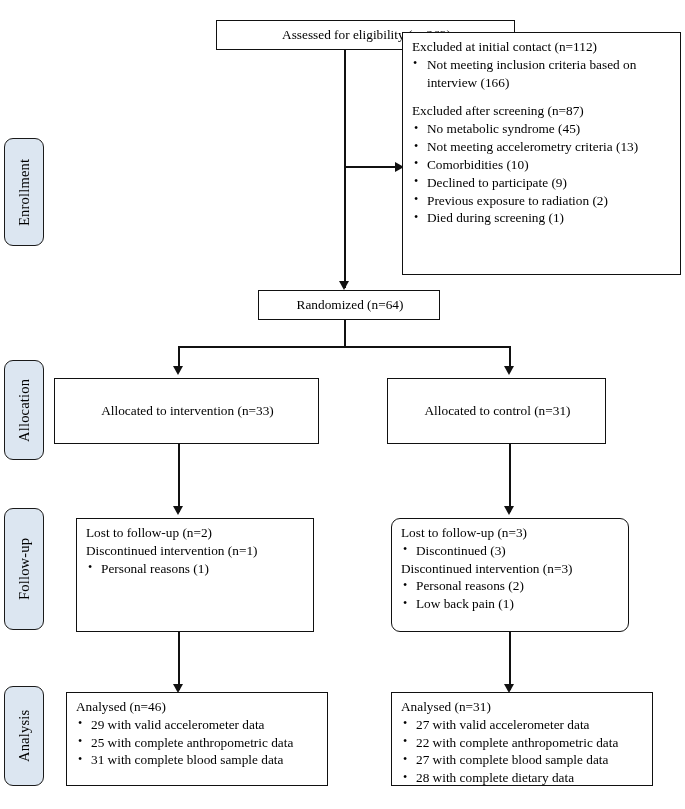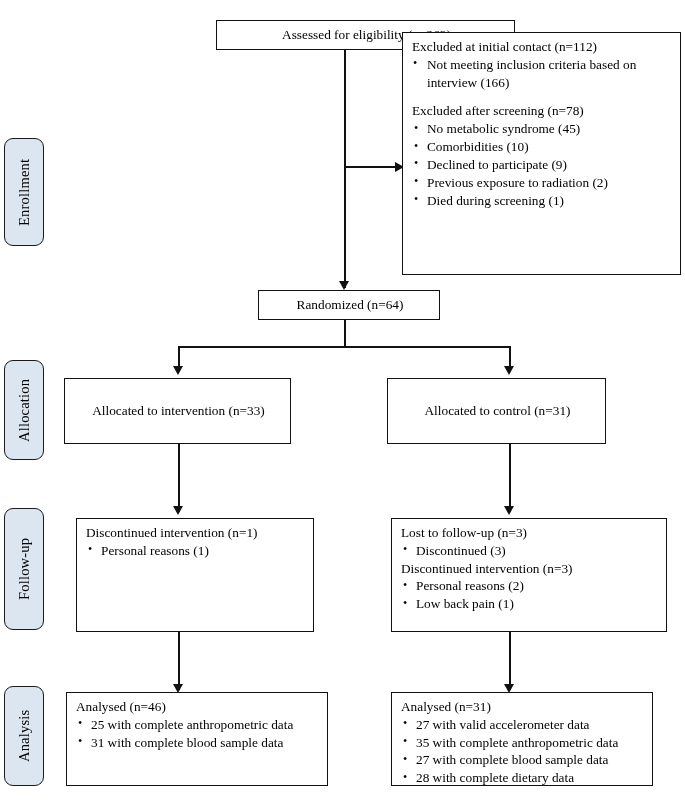--- a/index.html
+++ b/index.html
@@ -152,78 +152,81 @@
   <div class="pad ttl">Assessed for eligibility  (n=263)</div>
 </div>
 
 <div class="box" style="left:402px; top:32px; width:279px; height:243px;">
   <div class="pad">
     <div>Excluded at  initial  contact (n=112)</div>
     <ul class="items">
       <li class="wide">Not meeting  inclusion  criteria  based on interview  (166)</li>
     </ul>
     <div class="gap"></div>
-    <div>Excluded  after  screening  (n=78)</div>
+    <div>Excluded  after  screening  (n=87)</div>
     <ul class="items">
       <li>No metabolic  syndrome  (45)</li>
+      <li>Not meeting  accelerometry  criteria (13)</li>
       <li>Comorbidities  (10)</li>
       <li>Declined  to participate  (9)</li>
       <li>Previous  exposure  to radiation  (2)</li>
       <li>Died  during  screening  (1)</li>
     </ul>
   </div>
 </div>
 
 <div class="box center" style="left:258px; top:290px; width:182px; height:30px;">
   <div class="pad ttl">Randomized  (n=64)</div>
 </div>
 
-<div class="box center" style="left:64px; top:378px; width:227px; height:66px;">
+<div class="box center" style="left:54px; top:378px; width:265px; height:66px;">
   <div class="pad ttl">Allocated  to intervention  (n=33)</div>
 </div>
 <div class="box center" style="left:387px; top:378px; width:219px; height:66px;align-items:center;">
   <div class="pad ttl">Allocated  to control  (n=31)</div>
 </div>
 
 <div class="box" style="left:76px; top:518px; width:238px; height:114px;">
   <div class="pad">
+    <div>Lost to follow-up  (n=2)</div>
     <div>Discontinued  intervention  (n=1)</div>
     <ul class="items">
       <li>Personal  reasons  (1)</li>
     </ul>
   </div>
 </div>
 
-<div class="box" style="left:391px; top:518px; width:276px; height:114px;">
+<div class="box" style="left:391px; top:518px; width:238px; height:114px;border-radius:9px;">
   <div class="pad">
     <div>Lost to follow-up  (n=3)</div>
     <ul class="items">
       <li>Discontinued  (3)</li>
     </ul>
     <div>Discontinued  intervention  (n=3)</div>
     <ul class="items">
       <li>Personal  reasons (2)</li>
       <li>Low back pain (1)</li>
     </ul>
   </div>
 </div>
 
 <div class="box" style="left:66px; top:692px; width:262px; height:94px;">
   <div class="pad">
     <div>Analysed  (n=46)</div>
     <ul class="items">
+      <li>29 with valid  accelerometer  data</li>
       <li>25 with complete  anthropometric  data</li>
       <li>31 with complete  blood sample  data</li>
     </ul>
   </div>
 </div>
 
 <div class="box" style="left:391px; top:692px; width:262px; height:94px;">
   <div class="pad">
     <div>Analysed  (n=31)</div>
     <ul class="items">
       <li>27 with valid  accelerometer  data</li>
-      <li>35 with complete  anthropometric  data</li>
+      <li>22 with complete  anthropometric  data</li>
       <li>27 with complete  blood sample  data</li>
       <li>28 with complete  dietary  data</li>
     </ul>
   </div>
 </div>
 
 </body></html>

